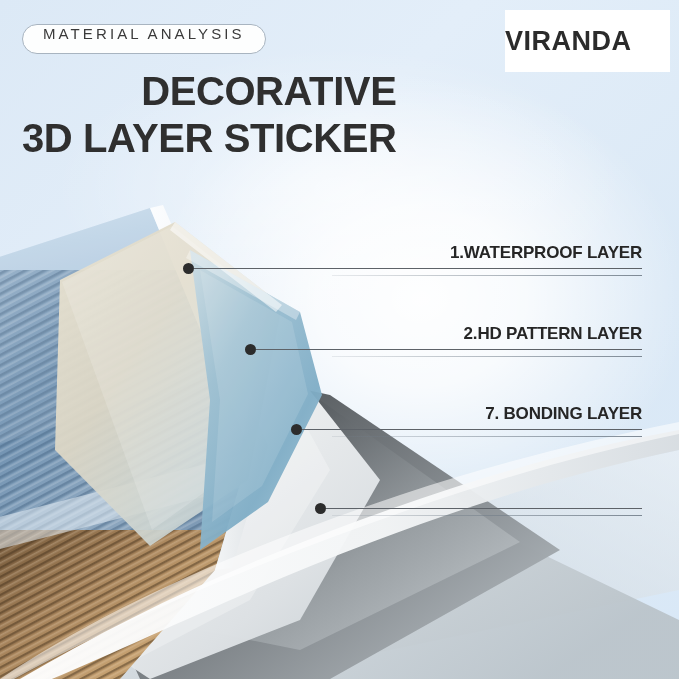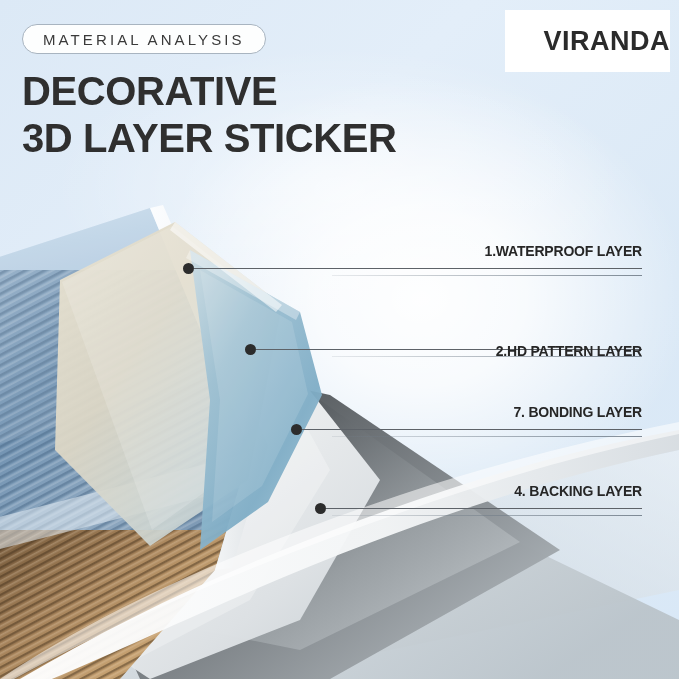--- a/index.html
+++ b/index.html
@@ -40,21 +40,21 @@
   }
 
   
   .badge {
     position: absolute;
     left: 22px;
     top: 24px;
     height: 30px;
     padding: 0 20px;
     display: flex;
-    align-items: center;
+    align-items: flex-start;
     border: 1px solid #a8b4c0;
     border-radius: 16px;
     background: #fdfefe;
     box-sizing: border-box;
   }
   .badge-text {
     font-size: 15px;
     letter-spacing: 3.1px;
     color: #3a3a3a;
     font-weight: 400;
@@ -64,33 +64,34 @@
   .title {
     position: absolute;
     left: 22px;
     top: 68px;
     color: #2f2f2f;
     font-weight: bold;
     font-size: 40px;
     line-height: 47px;
     letter-spacing: -0.4px;
     white-space: nowrap;
+    text-align: right;
   }
   .title-line { display: block; }
 
   .logo-box {
     position: absolute;
     left: 505px;
     top: 10px;
     width: 165px;
     height: 62px;
     background: #ffffff;
     display: flex;
     align-items: center;
-    justify-content: flex-end;
+    justify-content: flex-start;
   }
   .logo-text {
     font-size: 27px;
     font-weight: bold;
     color: #2b2b2b;
     letter-spacing: 0.5px;
   }
 
   
   .art {
@@ -101,21 +102,21 @@
     height: 529px;
   }
 
   
   .label {
     position: absolute;
     right: 37px;
     text-align: center;
     color: #262626;
     font-weight: bold;
-    font-size: 14px;
+    font-size: 17px;
     letter-spacing: -0.2px;
     white-space: nowrap;
   }
   .rule {
     position: absolute;
     right: 37px;
     height: 1px;
     background: linear-gradient(to right, rgba(120,132,144,0.15), rgba(108,120,132,0.85));
   }
   .dot {
@@ -280,26 +281,25 @@
     <span class="logo-text">VIRANDA</span>
   </div>
 
   <div class="dot" style="left:183px; top:263px;"></div>
   <div class="leader" style="left:194px; top:268px; width:448px;"></div>
   <div class="label" style="top:243px;">1.WATERPROOF LAYER</div>
   <div class="rule" style="top:275px; width:310px;"></div>
 
   <div class="dot" style="left:245px; top:344px;"></div>
   <div class="leader" style="left:256px; top:349px; width:386px;"></div>
-  <div class="label" style="top:324px;margin-top:19px;">2.HD PATTERN LAYER</div>
+  <div class="label" style="top:324px;">2.HD PATTERN LAYER</div>
   <div class="rule" style="top:356px; width:310px;"></div>
 
   <div class="dot" style="left:291px; top:424px;"></div>
   <div class="leader" style="left:302px; top:429px; width:340px;"></div>
   <div class="label" style="top:404px;">7. BONDING LAYER</div>
   <div class="rule" style="top:436px; width:310px;"></div>
 
   <div class="dot" style="left:315px; top:503px;"></div>
   <div class="leader" style="left:326px; top:508px; width:316px;"></div>
-  <div class="label" style="top:483px;">4. BACKING LAYER</div>
   <div class="rule" style="top:515px; width:310px;"></div>
 
 </div>
 
 </body></html>

